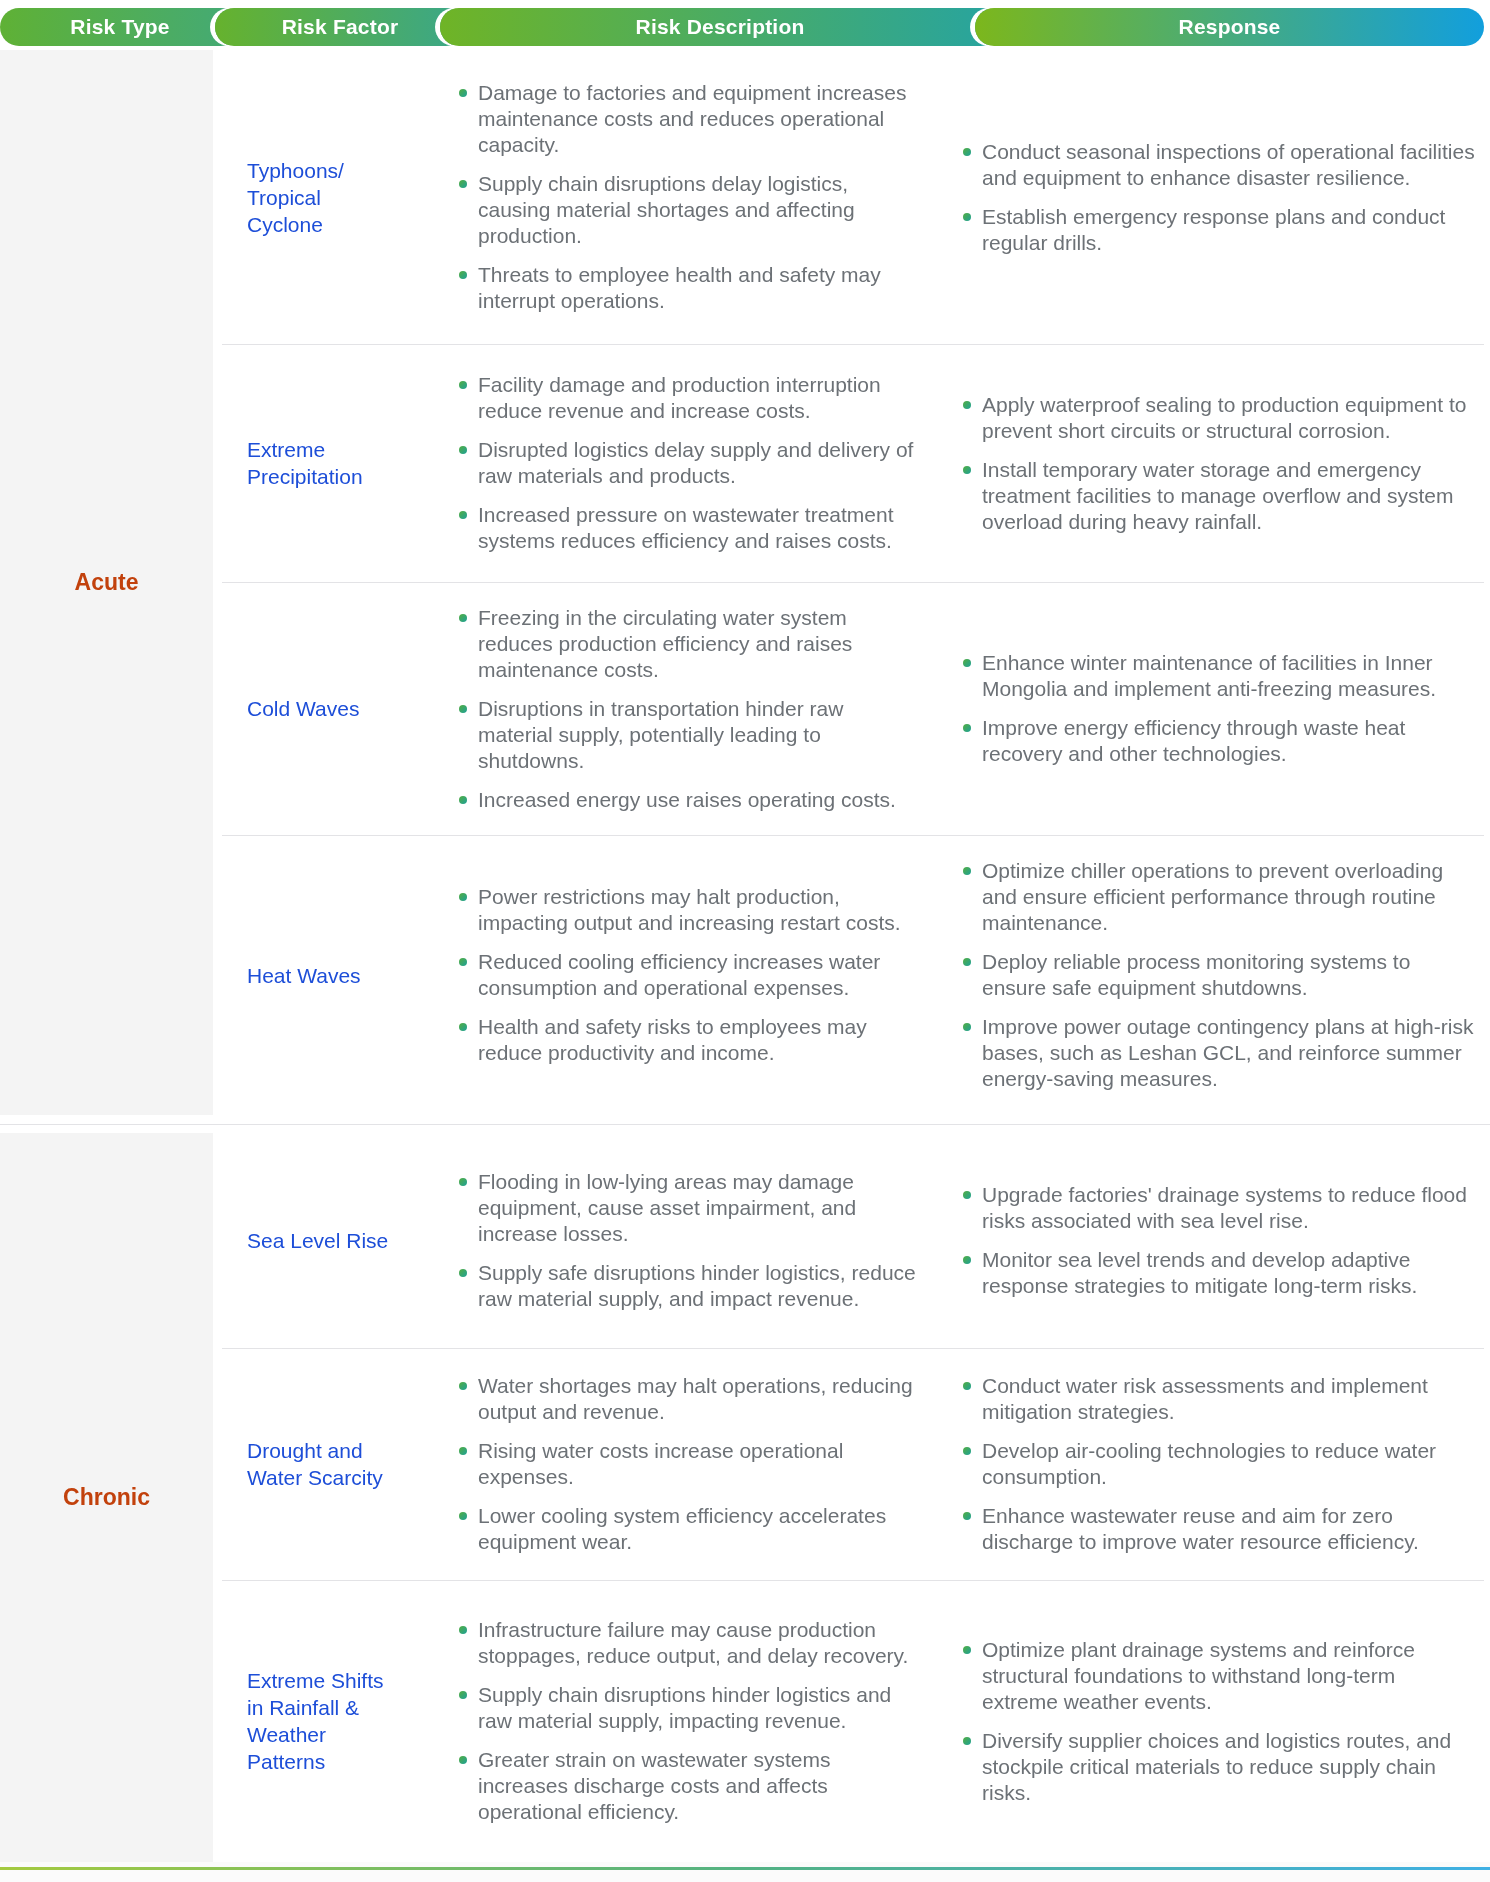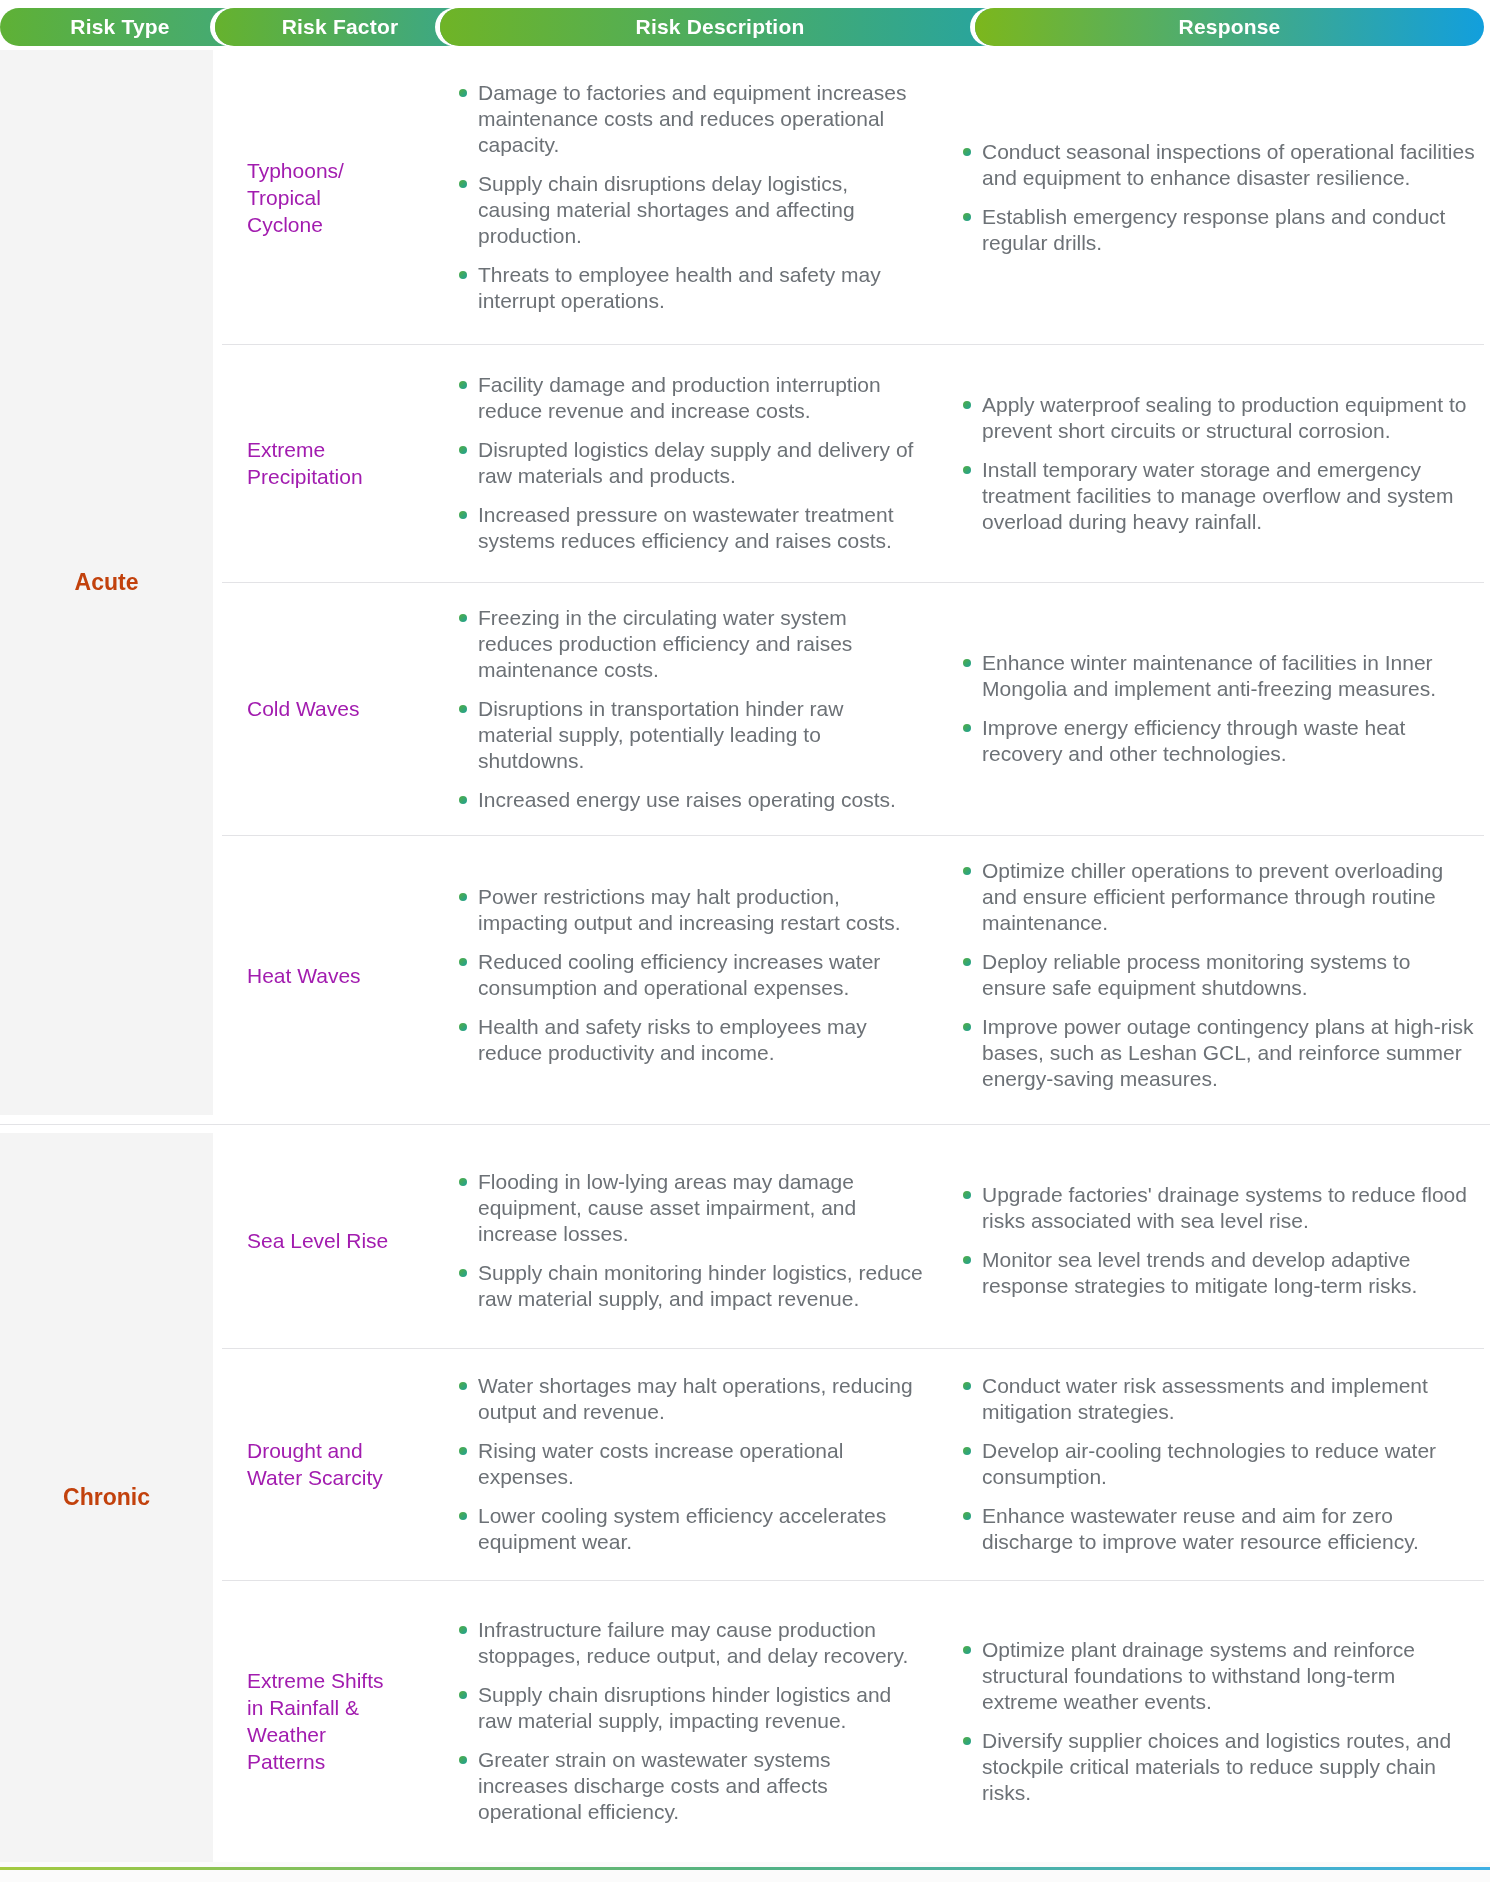--- a/index.html
+++ b/index.html
@@ -17,21 +17,21 @@
 
   
   .section { display: flex; }
   .type-cell { width: 213px; background: #f4f4f4; display: flex; align-items: center; justify-content: center; flex: none; }
   .type-label { color: #c2410c; font-size: 23px; font-weight: bold; }
   .rows { flex: 1; display: flex; flex-direction: column; }
   .row { position: relative; display: flex; align-items: center; box-sizing: border-box; }
   .row:not(:first-child)::before { content: ""; position: absolute; top: 0; left: 9px; right: 6px; height: 1px; background: #e3e3e6; }
 
   .cell { box-sizing: border-box; }
-  .cell-factor { width: 233px; padding: 0 12px 0 34px; color: #a21caf; font-size: 21px; line-height: 27px; white-space: pre-line; flex: none; }
+  .cell-factor { width: 233px; padding: 0 12px 0 34px; color: #1d4ed8; font-size: 21px; line-height: 27px; white-space: pre-line; flex: none; }
   .cell-desc   { width: 505px; padding: 0 28px 0 12px; flex: none; }
   .cell-resp   { width: 538px; padding: 0 14px 0 11px; flex: none; }
 
   ul.bullets { list-style: none; margin: 0; padding: 0; }
   .bullets li { position: relative; padding-left: 20px; color: #6c7176; font-size: 21px; line-height: 26px; margin: 13px 0; }
   .dot { position: absolute; left: 1px; top: 9px; width: 8px; height: 8px; border-radius: 50%;
          background: linear-gradient(135deg, #54ad40, #1ea198); }
 
   
   .section-gap { height: 18px; display: flex; align-items: center; }
@@ -143,21 +143,21 @@
       <section class="section">
         <div class="type-cell">
           <span class="type-label">Chronic</span>
         </div>
         <div class="rows">
           <div class="row" style="height: 215px;">
             <div class="cell cell-factor">Sea Level Rise</div>
             <div class="cell cell-desc">
               <ul class="bullets">
                 <li><span class="dot"></span><span class="li-text">Flooding in low-lying areas may damage equipment, cause asset impairment, and increase losses.</span></li>
-                <li><span class="dot"></span><span class="li-text">Supply chain monitoring hinder logistics, reduce raw material supply, and impact revenue.</span></li>
+                <li><span class="dot"></span><span class="li-text">Supply safe disruptions hinder logistics, reduce raw material supply, and impact revenue.</span></li>
               </ul>
             </div>
             <div class="cell cell-resp">
               <ul class="bullets">
                 <li><span class="dot"></span><span class="li-text">Upgrade factories' drainage systems to reduce flood risks associated with sea level rise.</span></li>
                 <li><span class="dot"></span><span class="li-text">Monitor sea level trends and develop adaptive response strategies to mitigate long-term risks.</span></li>
               </ul>
             </div>
           </div>
           <div class="row" style="height: 232px;">

